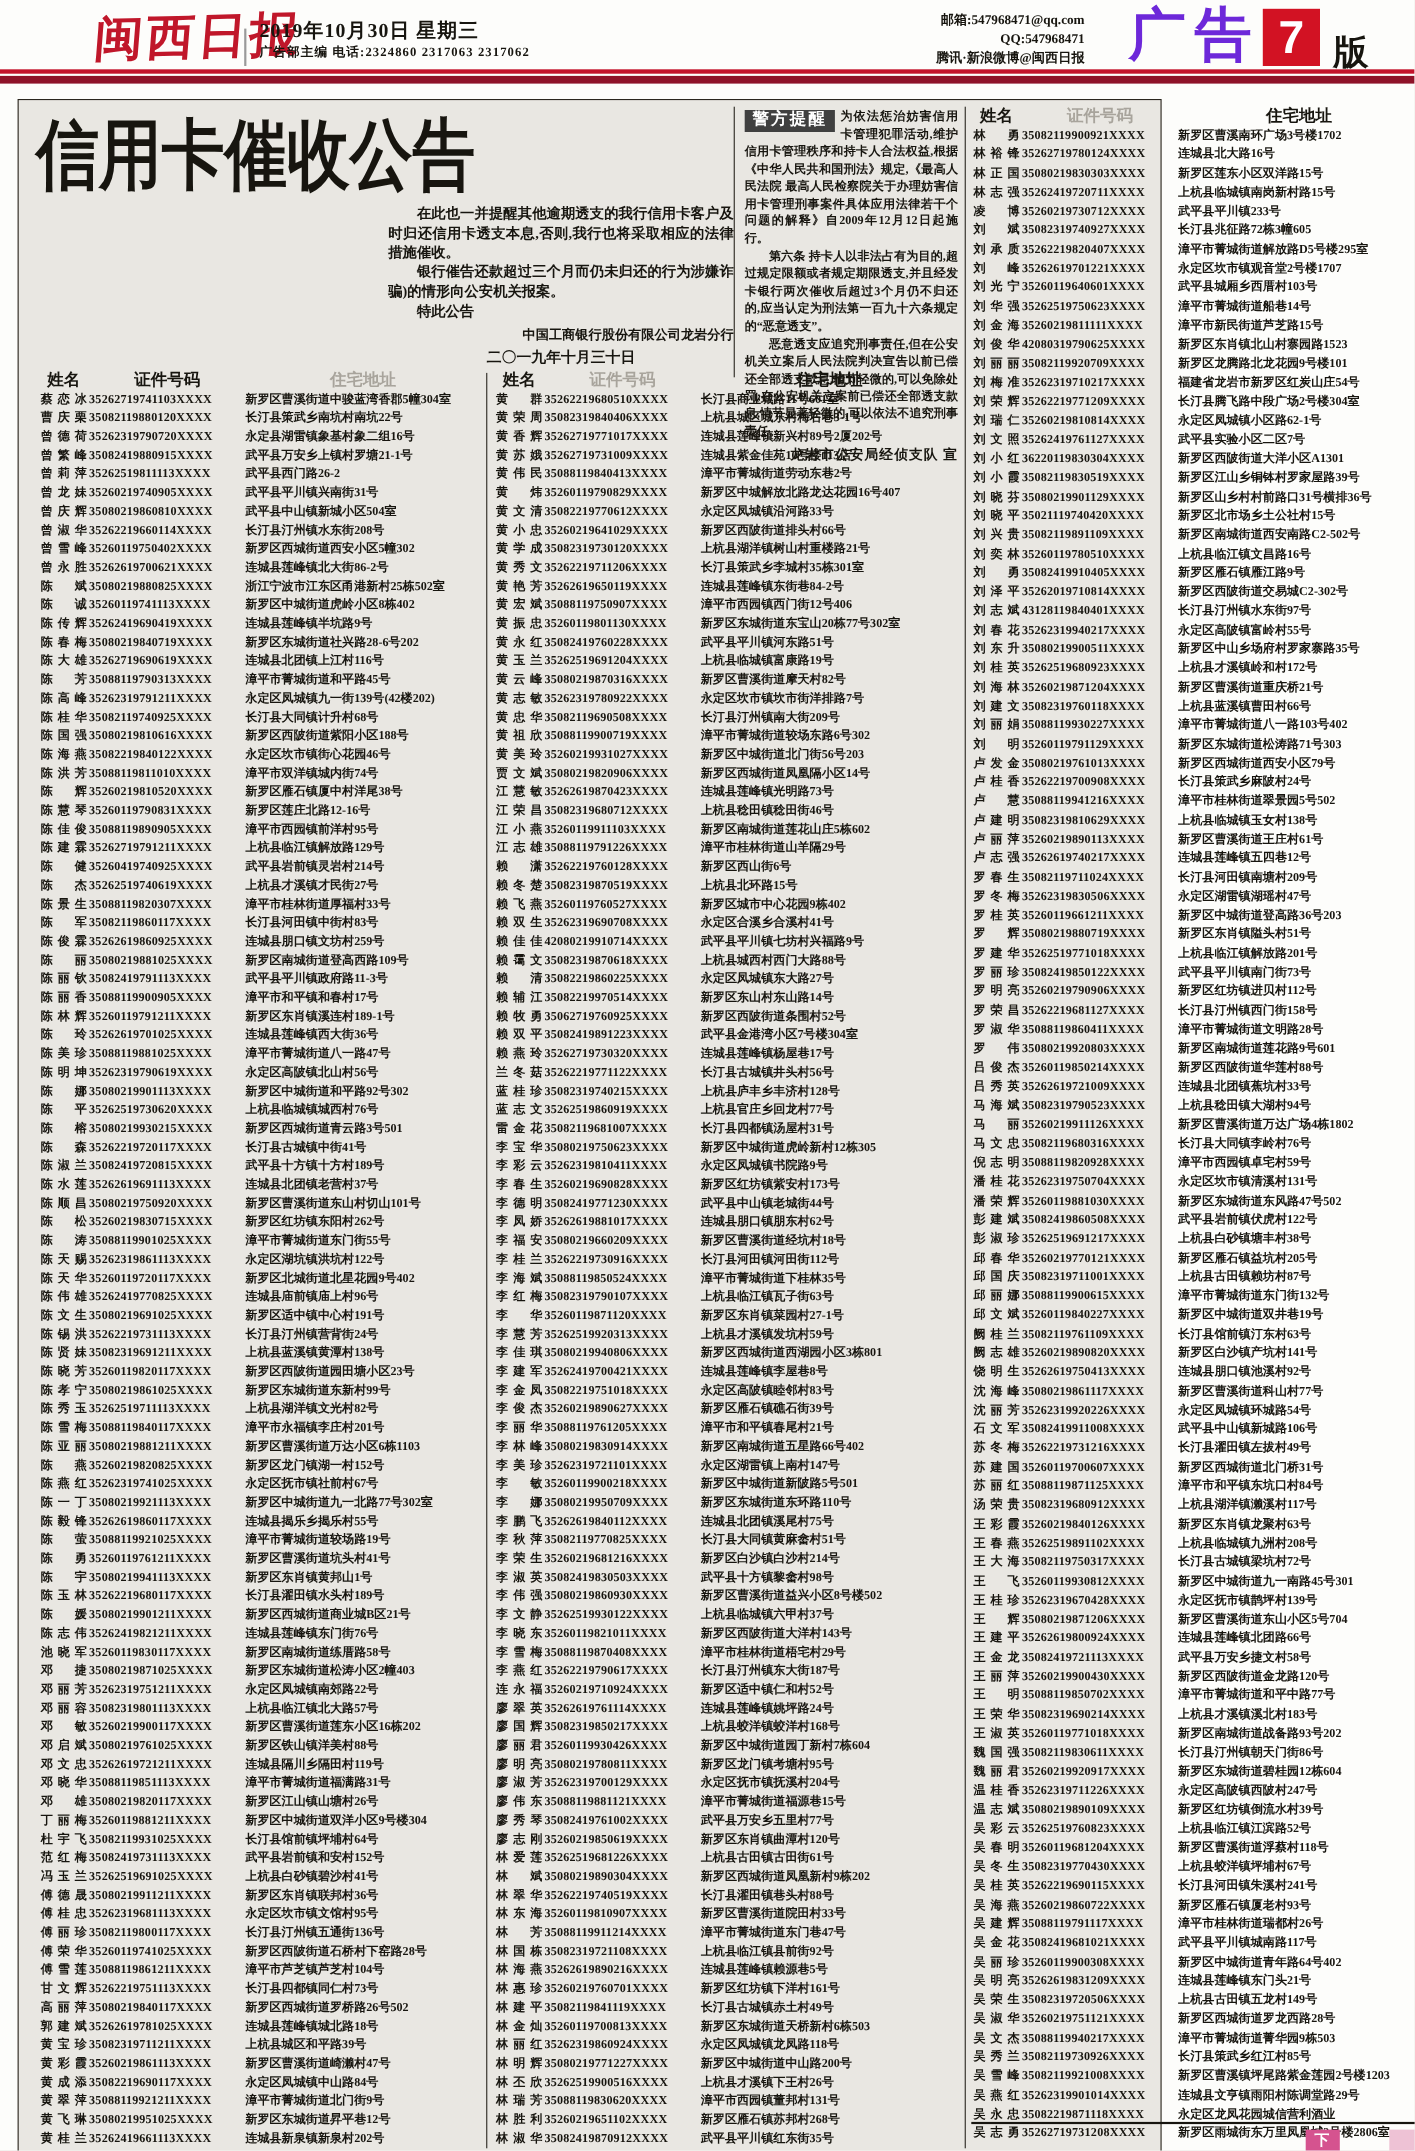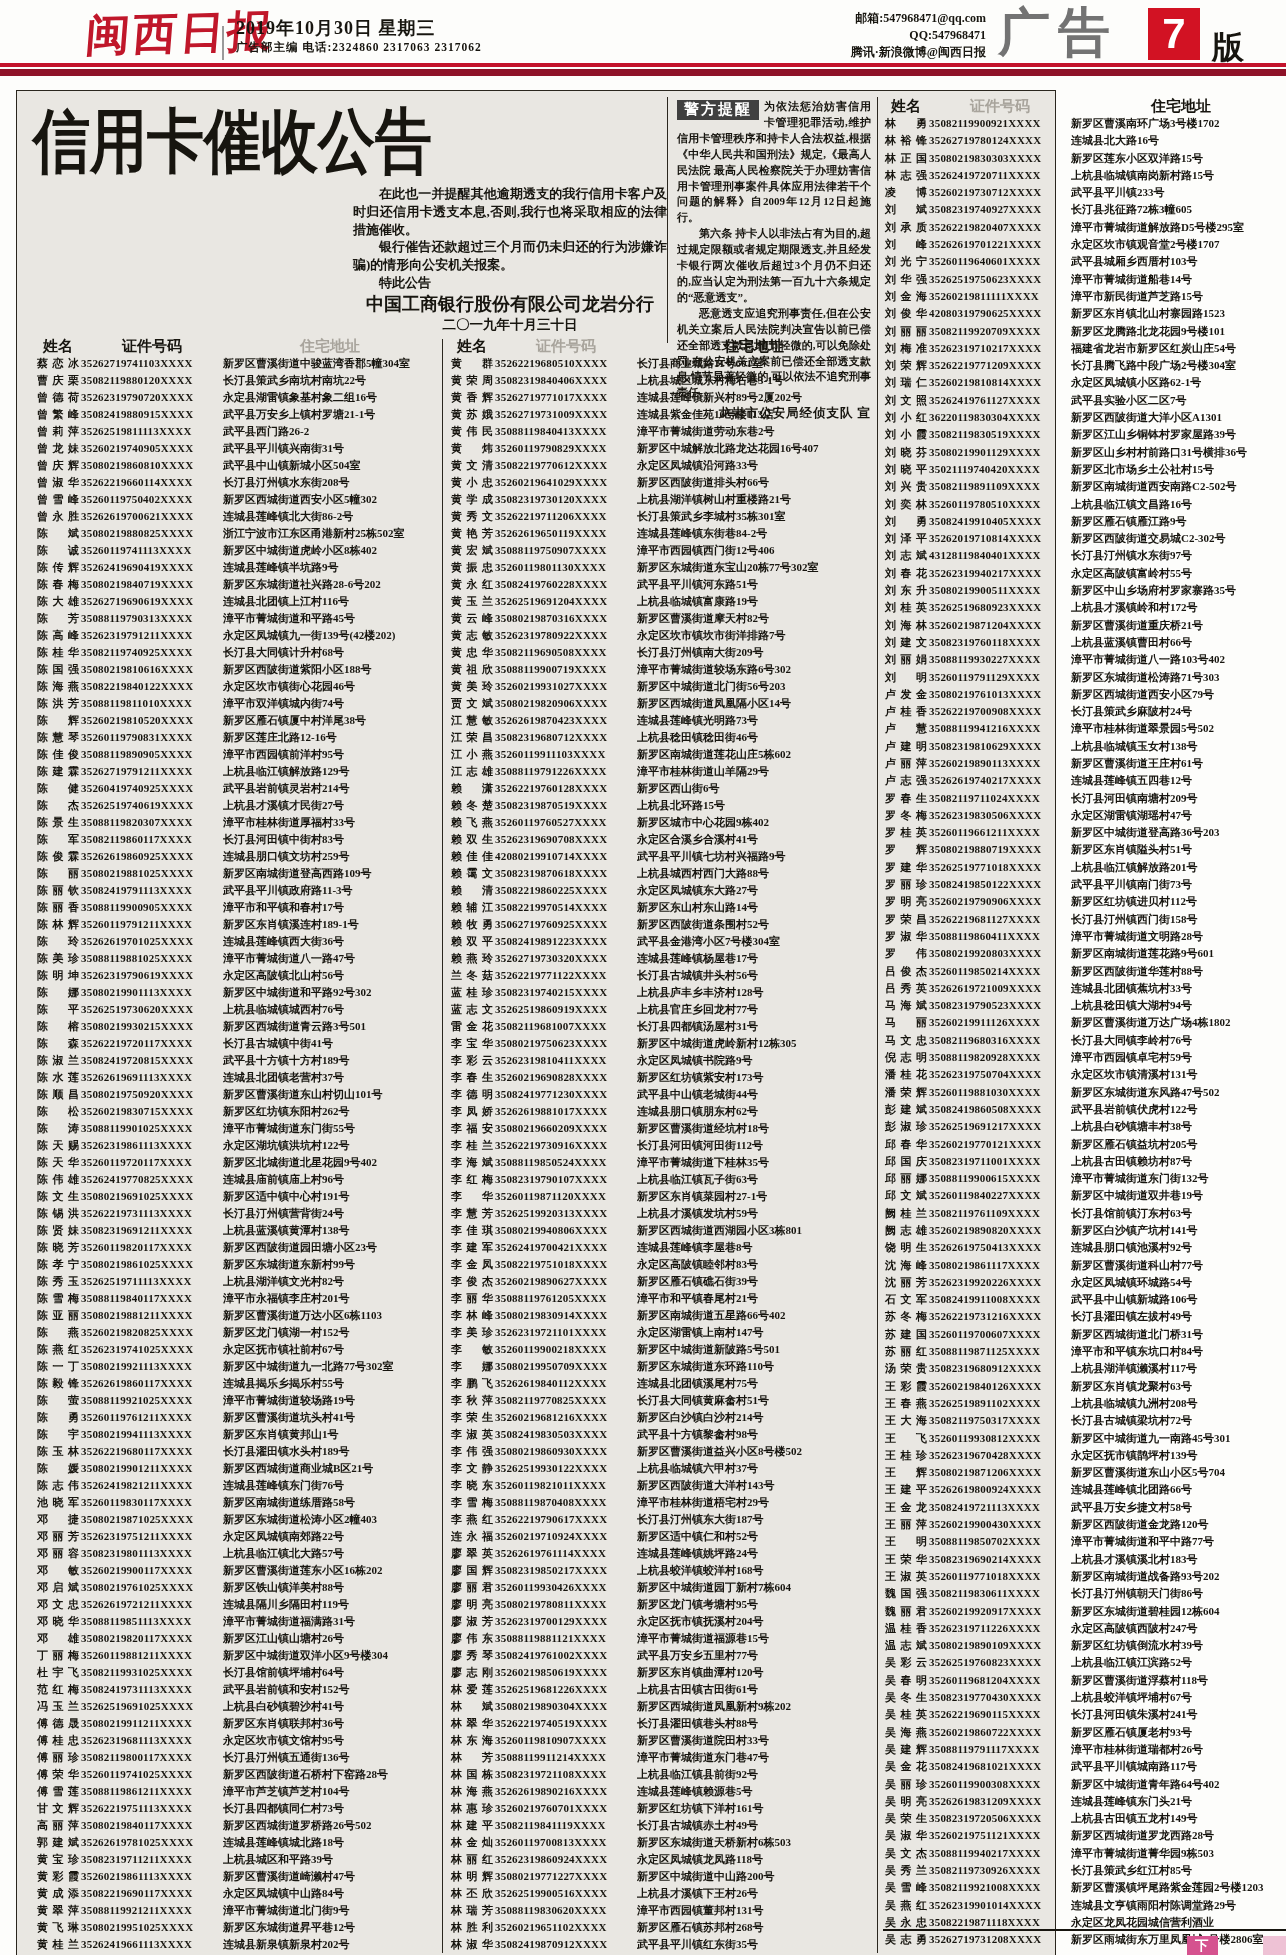--- a/index.html
+++ b/index.html
@@ -8,40 +8,40 @@
        overflow:hidden;-webkit-font-smoothing:none;}
   .abs{position:absolute;}
   
   #masthead{left:86px;top:12px;font-size:44px;font-weight:900;color:#c0172a;
             letter-spacing:3px;transform:skewX(-6deg) rotate(-1.5deg);line-height:1;}
   #hdr-divider{left:222px;top:26px;width:2px;height:34px;background:#9a9a9a;}
   #date-line{left:236px;top:16px;font-size:18px;font-weight:bold;letter-spacing:1px;}
   #dept-line{left:236px;top:40px;font-size:11.5px;font-weight:bold;letter-spacing:1px;}
   #contact{left:700px;top:10px;width:286px;text-align:right;font-size:12px;
            font-weight:bold;line-height:17px;}
-  #ad-label{left:998px;top:6px;font-size:52px;font-weight:900;color:#737373;
+  #ad-label{left:1026px;top:6px;font-size:52px;font-weight:900;color:#6d28d9;
             letter-spacing:8px;line-height:1;font-family:"Liberation Sans",sans-serif;}
   #page-num-box{left:1148px;top:8px;width:52px;height:52px;background:#d21223;
             color:#fff;font-size:42px;font-weight:900;text-align:center;line-height:52px;
             font-family:"Liberation Sans",sans-serif;}
   #page-word{left:1212px;top:26px;font-size:32px;font-weight:900;letter-spacing:0;}
   .rule-a{left:0;top:63px;width:1286px;height:4px;background:#c3132b;}
   .rule-b{left:0;top:69px;width:1286px;height:7px;background:#8e1228;}
   
   #sheet{left:4px;top:90px;width:1040px;height:1870px;background:#e9e7e2;
          border:1px solid #2a261e;box-sizing:border-box;margin-left:12px;}
   #sheet .abs{position:absolute;}
   #big-title{left:16px;top:4px;width:424px;font-size:57px;font-weight:900;
              letter-spacing:0px;transform:scaleY(1.22);transform-origin:top left;
              white-space:nowrap;}
   .intro{font-size:13px;font-weight:bold;line-height:17.8px;text-align:justify;}
   .intro p{margin:0;text-indent:2em;}
   #intro-a{left:22px;top:94px;width:300px;}
   #intro-b{left:336px;top:94px;width:314px;}
-  .sign1{text-align:center;font-size:18px;font-weight:bold;margin-top:4px;}
+  .sign1{text-align:right;font-size:12px;font-weight:bold;margin-top:4px;}
   .sign2{text-align:center;font-size:13.5px;font-weight:bold;margin-top:2px;}
   #vdiv-police{left:650px;top:6px;width:1px;height:246px;background:#2a261e;}
   #vdiv-col3{left:860px;top:6px;width:1px;height:1856px;background:#2a261e;}
   #vdiv-col12{left:425px;top:248px;width:1px;height:1614px;background:#2a261e;}
   #police{left:660px;top:8px;width:194px;font-size:11px;font-weight:bold;
           line-height:15.9px;text-align:justify;}
   #police-label{display:inline-block;float:left;background:#404040;color:#fff;
           font-size:15px;font-weight:900;padding:2px 7px;margin:1px 5px 2px 0;
           letter-spacing:2px;}
   #police p{margin:0;}

